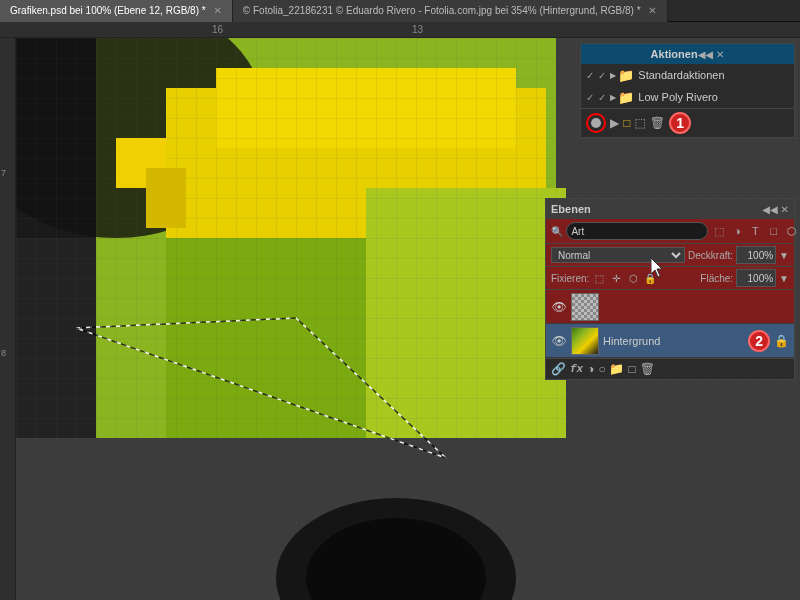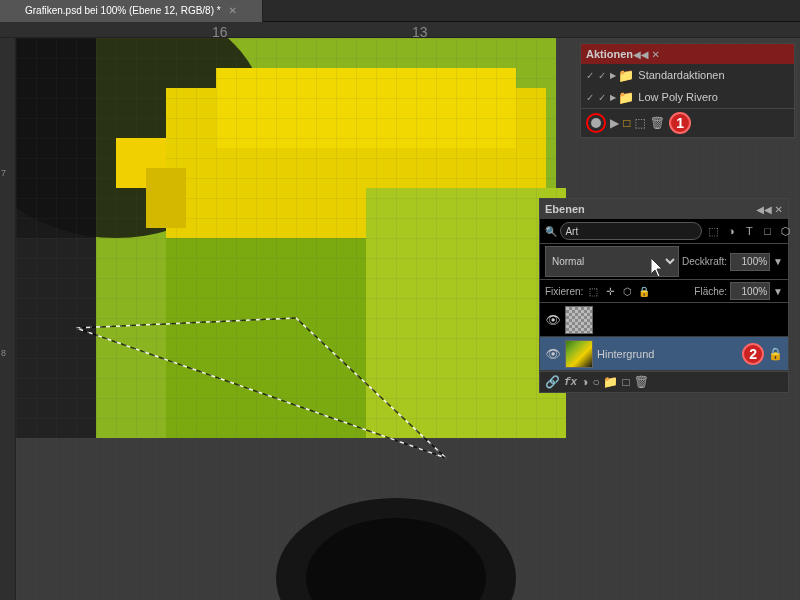--- a/index.html
+++ b/index.html
@@ -15,21 +15,21 @@
 
     
     .tab-bar {
       display: flex;
       background: #2a2a2a;
       height: 22px;
       align-items: center;
       border-bottom: 1px solid #111;
     }
     .tab {
-      padding: 0 25px;
+      padding: 0 10px;
       height: 22px;
       line-height: 22px;
       background: #3a3a3a;
       border-right: 1px solid #222;
       font-size: 10px;
       color: #bbb;
       cursor: pointer;
       white-space: nowrap;
     }
     .tab.active {
@@ -53,21 +53,21 @@
     .ruler-top-inner {
       margin-left: 16px;
       flex: 1;
       height: 100%;
       background: #2f2f2f;
       position: relative;
       overflow: hidden;
     }
     .ruler-number {
       position: absolute;
-      font-size: 14px;
+      font-size: 10px;
       color: #888;
       top: 2px;
       text-align: right;
     }
 
     
     .main-area {
       display: flex;
       height: calc(600px - 22px - 16px);
       position: relative;
@@ -117,22 +117,22 @@
       top: 5px;
       right: 5px;
       width: 215px;
       background: #2b2b2b;
       border: 1px solid #444;
     }
 
     .aktionen-header {
       display: flex;
       align-items: center;
-      justify-content: flex-start;
-      background: #7f1d1d;
+      justify-content: center;
+      background: #0c4a6e;
       padding: 2px 5px;
       height: 20px;
     }
 
     .action-row {
       display: flex;
       align-items: center;
       padding: 2px 5px;
       height: 22px;
       cursor: pointer;
@@ -207,23 +207,23 @@
       font-size: 14px;
       font-weight: bold;
       color: white;
       border: 2px solid #ff6666;
     }
 
     
     .ebenen-panel {
       position: absolute;
       top: 160px;
-      right: 11px;
+      right: 5px;
       width: 250px;
-      background: #000000;
+      background: #7f1d1d;
       border: 1px solid #444;
     }
 
     .ebenen-header {
       display: flex;
       align-items: center;
       justify-content: space-between;
       background: #3d3d3d;
       padding: 2px 5px;
       height: 20px;
@@ -265,21 +265,21 @@
     
     .blend-row {
       display: flex;
       align-items: center;
       padding: 2px 5px;
       gap: 3px;
       border-bottom: 1px solid #444;
     }
     .blend-select {
       flex: 1;
-      height: 31px;
+      height: 16px;
       background: #3a3a3a;
       border: 1px solid #555;
       color: #ccc;
       font-size: 10px;
       padding: 0 2px;
     }
     .deckkraft-label {
       font-size: 10px;
       color: #aaa;
       white-space: nowrap;
@@ -405,20 +405,24 @@
       font-size: 12px;
       cursor: pointer;
     }
   </style>
 </head>
 <body>
 
 <div class="tab-bar">
   <div class="tab active">
     <span>Grafiken.psd bei 100% (Ebene 12, RGB/8) *</span>
+    <span class="close-x">✕</span>
+  </div>
+  <div class="tab">
+    <span>© Fotolia_22186231 © Eduardo Rivero - Fotolia.com.jpg bei 354% (Hintergrund, RGB/8) *</span>
     <span class="close-x">✕</span>
   </div>
 </div>
 
 <div class="ruler-top">
   <div style="width:16px; background:#2f2f2f; height:100%;"></div>
   <div class="ruler-top-inner">
     <span class="ruler-number" style="left:180px;">16</span>
     <span class="ruler-number" style="left:380px;">13</span>
 

